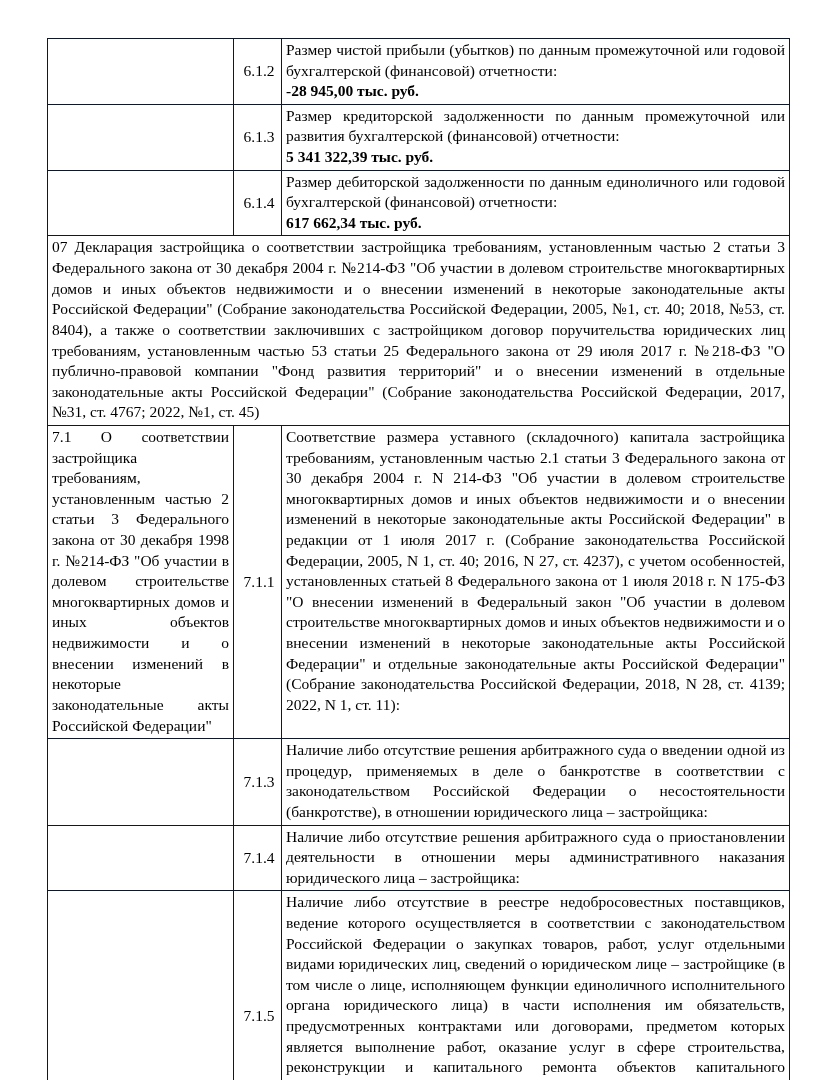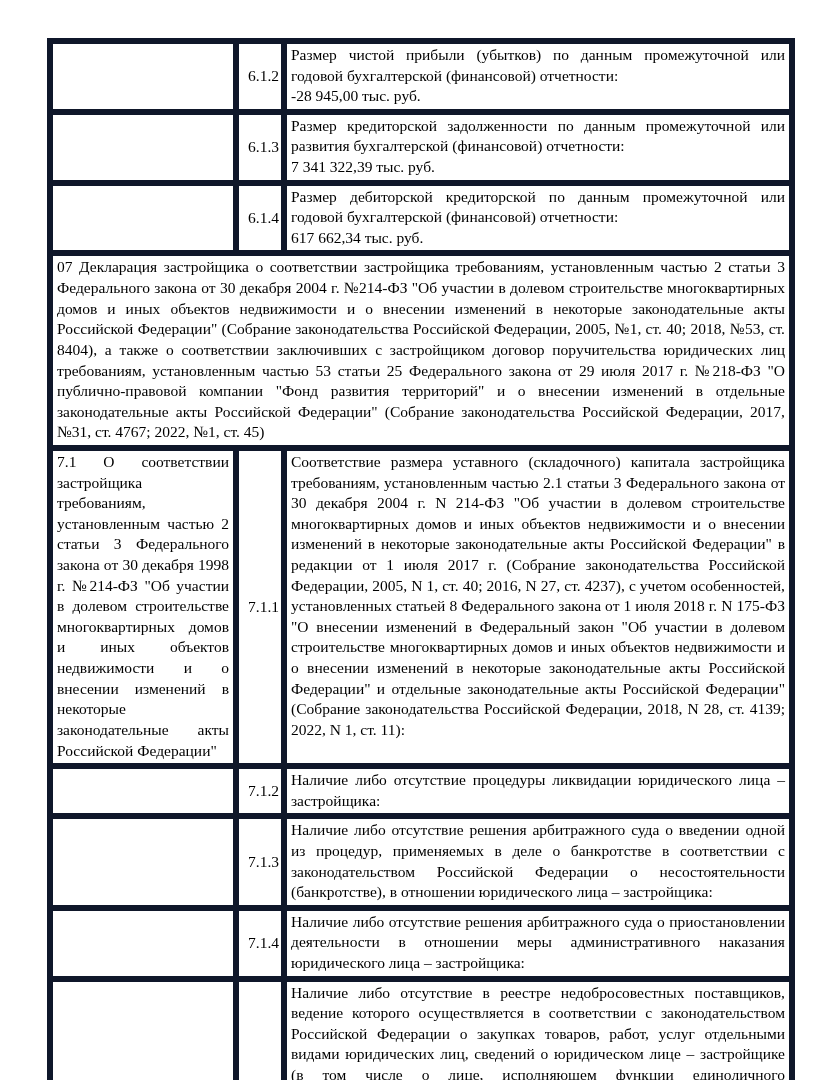--- a/index.html
+++ b/index.html
@@ -16,42 +16,42 @@
     position: absolute;
     left: 47px;
     top: 38px;
     width: 742px;
     border-collapse: collapse;
     table-layout: fixed;
     font-size: 15.5px;
     line-height: 1.33;
   }
   .doc-table td {
-    border: 6px solid #0f172a;
+    border: 1px solid #0f172a;
     vertical-align: top;
     padding: 1px 4px 2px 4px;
     word-wrap: break-word;
   }
   td.cell-left {
     text-align: justify;
   }
   td.cell-num {
     vertical-align: middle;
     padding: 1px 2px 1px 5px;
-    text-align: right;
+    text-align: center;
   }
   td.cell-text {
     text-align: justify;
   }
   td.cell-section {
     text-align: justify;
     font-family: Liberation Serif, serif;
   }
   .value-bold {
-    font-weight: normal;
+    font-weight: bold;
   }
 </style>
 </head>
 <body>
 
 <table class="doc-table">
   <colgroup>
     <col style="width:186px">
     <col style="width:48px">
     <col style="width:508px">
@@ -65,48 +65,43 @@
         <span>Размер чистой прибыли (убытков) по данным промежуточной или годовой бухгалтерской (финансовой) отчетности:</span>
         <div class="value-bold">-28 945,00 тыс. руб.</div>
       </td>
     </tr>
 
     <tr>
       <td class="cell-left"></td>
       <td class="cell-num">6.1.3</td>
       <td class="cell-text">
         <span>Размер кредиторской задолженности по данным промежуточной или развития бухгалтерской (финансовой) отчетности:</span>
-        <div class="value-bold">7 341 322,39 тыс. руб.</div>
+        <div class="value-bold">5 341 322,39 тыс. руб.</div>
       </td>
     </tr>
 
     <tr>
       <td class="cell-left"></td>
       <td class="cell-num">6.1.4</td>
       <td class="cell-text">
-        <span>Размер дебиторской кредиторской по данным промежуточной или годовой бухгалтерской (финансовой) отчетности:</span>
+        <span>Размер дебиторской задолженности по данным единоличного или годовой бухгалтерской (финансовой) отчетности:</span>
         <div class="value-bold">617 662,34 тыс. руб.</div>
       </td>
     </tr>
 
     <tr>
       <td class="cell-section" colspan="3">07 Декларация застройщика о соответствии застройщика требованиям, установленным частью 2 статьи 3 Федерального закона от 30 декабря 2004 г. №214-ФЗ "Об участии в долевом строительстве многоквартирных домов и иных объектов недвижимости и о внесении изменений в некоторые законодательные акты Российской Федерации" (Собрание законодательства Российской Федерации, 2005, №1, ст. 40; 2018, №53, ст. 8404), а также о соответствии заключивших с застройщиком договор поручительства юридических лиц требованиям, установленным частью 53 статьи 25 Федерального закона от 29 июля 2017 г. №218-ФЗ "О публично-правовой компании "Фонд развития территорий" и о внесении изменений в отдельные законодательные акты Российской Федерации" (Собрание законодательства Российской Федерации, 2017, №31, ст. 4767; 2022, №1, ст. 45)</td>
     </tr>
 
     <tr>
       <td class="cell-left">7.1 О соответствии застройщика требованиям, установленным частью 2 статьи 3 Федерального закона от 30 декабря 1998 г. №214-ФЗ "Об участии в долевом строительстве многоквартирных домов и иных объектов недвижимости и о внесении изменений в некоторые законодательные акты Российской Федерации"</td>
       <td class="cell-num">7.1.1</td>
       <td class="cell-text">Соответствие размера уставного (складочного) капитала застройщика требованиям, установленным частью 2.1 статьи 3 Федерального закона от 30 декабря 2004 г. N 214-ФЗ "Об участии в долевом строительстве многоквартирных домов и иных объектов недвижимости и о внесении изменений в некоторые законодательные акты Российской Федерации" в редакции от 1 июля 2017 г. (Собрание законодательства Российской Федерации, 2005, N 1, ст. 40; 2016, N 27, ст. 4237), с учетом особенностей, установленных статьей 8 Федерального закона от 1 июля 2018 г. N 175-ФЗ "О внесении изменений в Федеральный закон "Об участии в долевом строительстве многоквартирных домов и иных объектов недвижимости и о внесении изменений в некоторые законодательные акты Российской Федерации" и отдельные законодательные акты Российской Федерации" (Собрание законодательства Российской Федерации, 2018, N 28, ст. 4139; 2022, N 1, ст. 11):</td>
     </tr>
 
-    <tr>
-      <td class="cell-left"></td>
-      <td class="cell-num">7.1.2</td>
-      <td class="cell-text">Наличие либо отсутствие процедуры ликвидации юридического лица – застройщика:</td>
-    </tr>
 
     <tr>
       <td class="cell-left"></td>
       <td class="cell-num">7.1.3</td>
       <td class="cell-text">Наличие либо отсутствие решения арбитражного суда о введении одной из процедур, применяемых в деле о банкротстве в соответствии с законодательством Российской Федерации о несостоятельности (банкротстве), в отношении юридического лица – застройщика:</td>
     </tr>
 
     <tr>
       <td class="cell-left"></td>
       <td class="cell-num">7.1.4</td>

